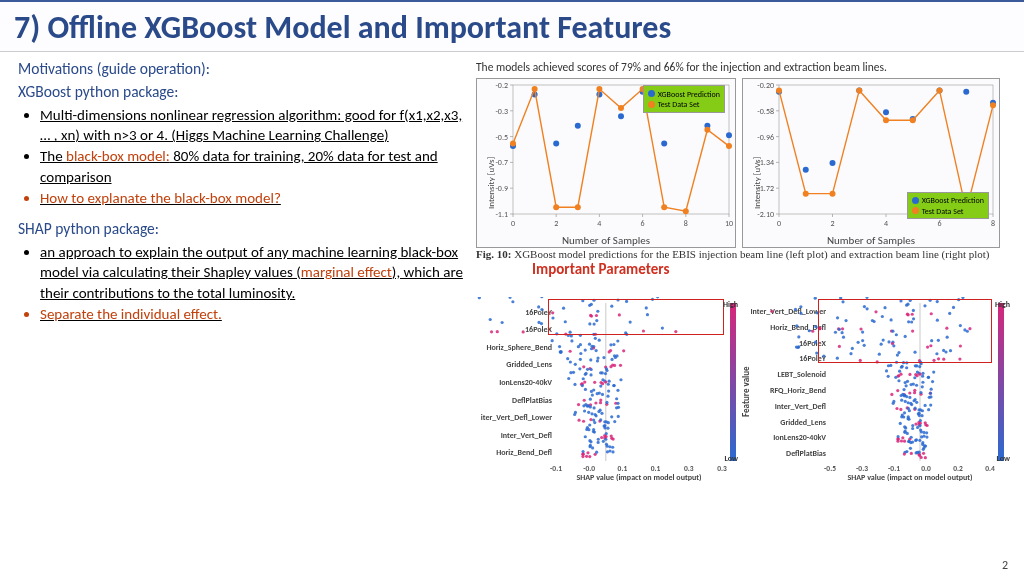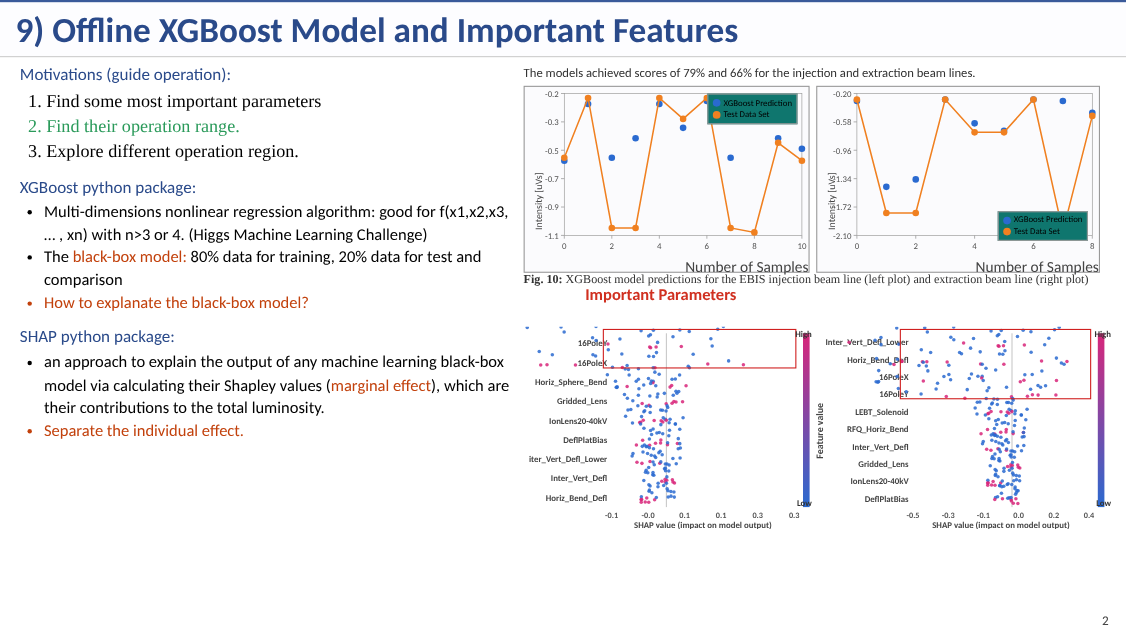--- a/index.html
+++ b/index.html
@@ -5,58 +5,53 @@
 * { margin: 0; padding: 0; box-sizing: border-box; }
 body { width: 1024px; height: 576px; font-family: Calibri, Arial, sans-serif; background: #fff; position: relative; overflow: hidden; }
 .header { border-top: 2px solid #3a5a9a; border-bottom: 1px solid #ccc; padding: 6px 14px 4px; background: #fdfdff; }
 .header h1 { font-size: 32px; color: #2a4a8a; font-weight: 700; }
 .body-wrap { display: flex; padding: 6px 10px 2px 18px; gap: 4px; height: 526px; }
 .left { width: 450px; font-size: 15px; line-height: 1.38; }
 .right { flex: 1; position: relative; }
 .sect-h { color: #2a4a8a; font-weight: 400; font-size: 15.5px; margin-bottom: 2px; }
 ol { padding-left: 24px; margin-bottom: 10px; font-family: 'Times New Roman', serif; font-size: 16.5px; }
 ol li { margin-bottom: 0px; }
-ul { list-style: disc; padding-left: 22px; margin-bottom: 10px; }
+ul { list-style: disc; padding-left: 22px; margin-bottom: 10px; text-decoration: underline; }
 ul li { margin-bottom: 0px; }
 .green { color: #2a9a5a; }
 .redtxt { color: #c2410c; }
 .caption { font-size: 11.5px; color: #333; margin: 2px 4px 4px; }
 .fig-cap { font-size: 11px; color: #333; margin: 0 4px 2px; font-family: 'Times New Roman', serif; }
 .fig-cap b { font-weight: 700; margin-top: 28px; }
 .imp-param { color: #d03020; font-weight: 700; font-size: 15px; text-align: left; margin: -2px 0 2px 60px; }
 .charts-top { display: flex; gap: 6px; margin: 0 4px; }
 .plot { border: 0.6px solid #999; background: #fbfbfd; position: relative; }
 .plot svg { display: block; }
-.legend-box { position: absolute; background: #0f766e; border: 0.6px solid #999; padding: 2px 4px; font-size: 8px; }
+.legend-box { position: absolute; background: #84cc16; border: 0.6px solid #999; padding: 2px 4px; font-size: 8px; }
 .legend-row { display: flex; align-items: center; gap: 3px; margin: 0.5px 0; }
 .dot { width: 7px; height: 7px; border-radius: 50%; }
 .shap-wrap { display: flex; gap: 6px; margin-top: 19px; font-weight: bold; }
 .shap { position: relative; }
 .shap svg { display: block; }
 .cbartxt { position: absolute; font-size: 8px; color: #333; }
 .page-num { position: absolute; right: 16px; bottom: 4px; font-size: 12px; color: #444; }
 .redbox { position: absolute; border: 1.8px solid #d02020; pointer-events: none; }
 .ylabel { position: absolute; font-size: 9px; color: #444; transform: rotate(-90deg); transform-origin: left top; }
-.xlabel { font-size: 14px; color: #444; text-align: right; }
+.xlabel { font-size: 11px; color: #444; text-align: center; }
 </style>
 </head>
 <body>
 
 <div class="header">
-  <h1>9) Offline XGBoost Model and Important Features</h1>
+  <h1>7) Offline XGBoost Model and Important Features</h1>
 </div>
 
 <div class="body-wrap">
   <div class="left">
     <div class="sect-h">Motivations (guide operation):</div>
-    <ol>
-      <li>Find some most important parameters</li>
-      <li class="green">Find their operation range.</li>
-      <li>Explore different operation region.</li>
-    </ol>
 
     <div class="sect-h"><span>XGBoost python package:</span></div>
     <ul>
       <li>Multi-dimensions nonlinear regression algorithm: good for f(x1,x2,x3, … , xn) with n&gt;3 or 4. (Higgs Machine Learning Challenge)</li>
       <li><span>The </span><span class="redtxt">black-box model:</span><span> 80% data for training,  20% data for test and comparison</span></li>
       <li class="redtxt">How to explanate the black-box model?</li>
     </ul>
 
     <div class="sect-h"><span>SHAP python package:</span></div>
     <ul>

